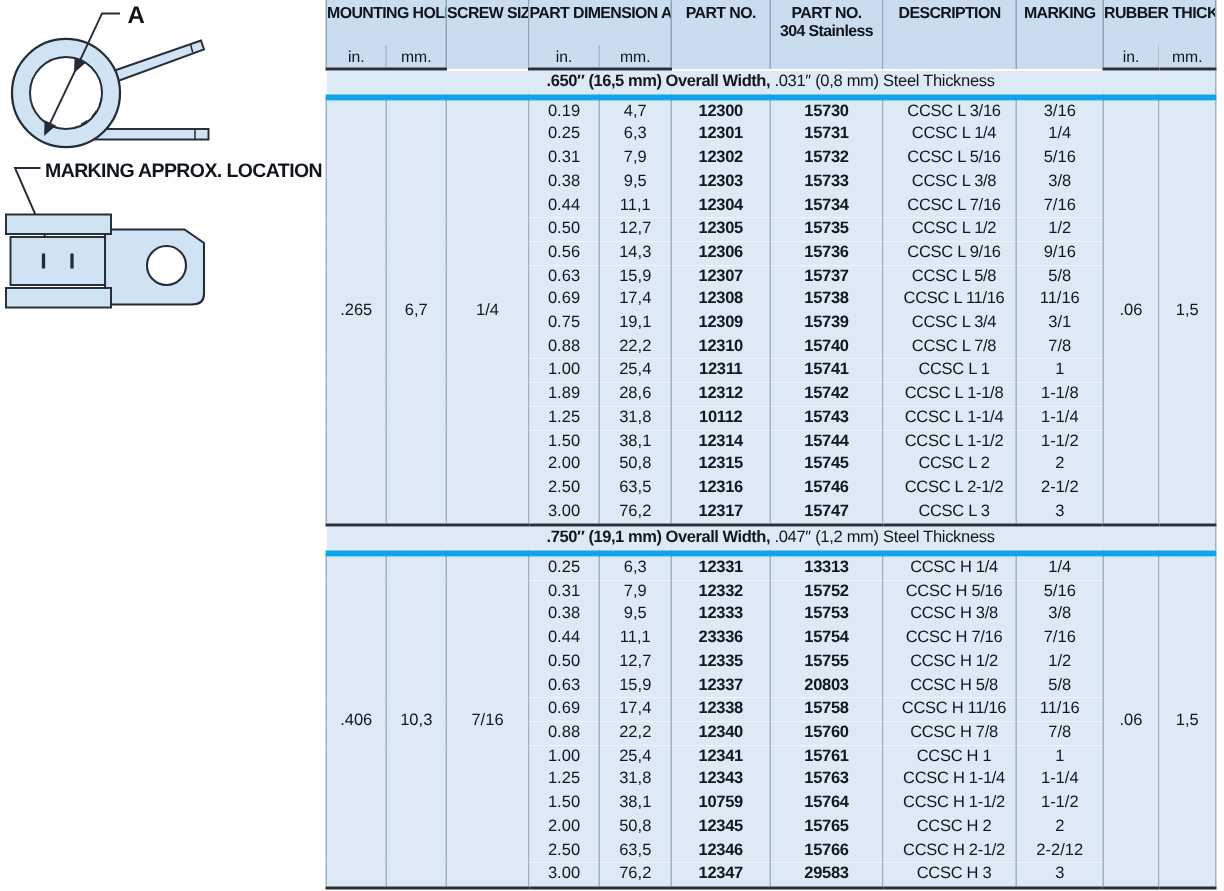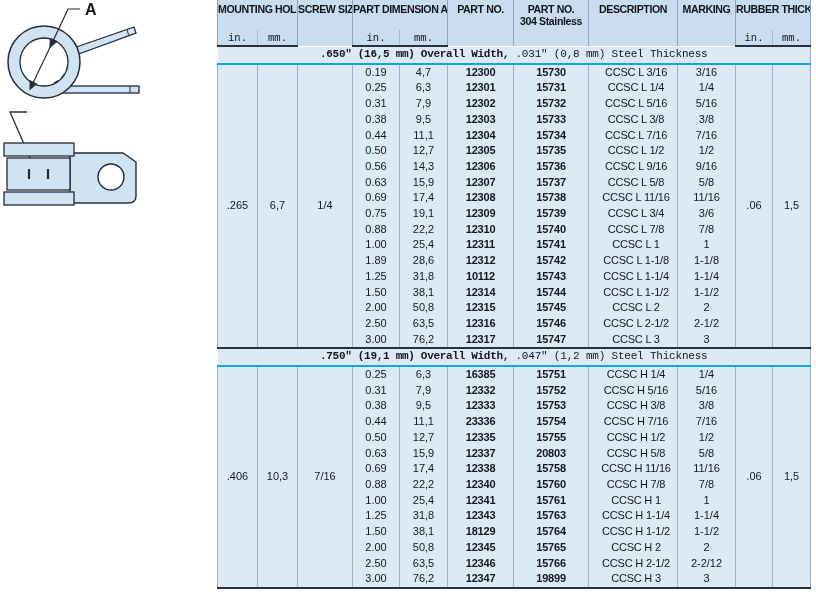--- a/index.html
+++ b/index.html
@@ -31,35 +31,34 @@
   .parts th, .parts td { overflow:hidden; white-space:nowrap; }
 
   .parts thead th {
     background:#c9ddee;
     border-right:1px solid #8ea5b8;
     font-size:10.6px; letter-spacing:-0.4px;
     color:#0e141c; text-align:center;
     font-weight:bold;
   }
   .parts thead tr.main-h th { height:30px; vertical-align:top; padding-top:3px; line-height:12px; }
-  .parts thead tr.unit-h th { height:16px; vertical-align:middle; font-weight:normal; font-size:10.5px; letter-spacing:0;font-family:Liberation Mono, monospace; }
+  .parts thead tr.unit-h th { height:16px; vertical-align:middle; font-weight:normal; font-size:10.5px; letter-spacing:0; }
   .parts thead th.first { border-left:1px solid #8ea5b8; }
   .parts thead th.u-mm { border-left:1px solid #a9bccb; border-right:1px solid #8ea5b8; }
   .parts thead th.u-in { border-right:none; }
   .parts thead th.pair { border-bottom:none; }
   .parts thead tr.unit-h th { border-top:none; }
   .header-rule td, .parts thead tr.unit-h th { border-bottom:2px solid #26313c; }
 
   td.section-title {
     background:#ffffff; height:21px;
     padding-left:15px; text-align:left;
     font-size:13px; color:#000;
-    border-bottom:2px solid #0ea5e9;
+    border-bottom:4px solid #0ea5e9;
     letter-spacing:-0.2px;
-    font-family:Liberation Mono, monospace;
   }
   td.section-title .tbold { font-weight:bold; letter-spacing:-0.3px; }
 
   .parts tbody td {
     background:#ddeaf5;
     border-right:1px solid #9db2c3;
     height:15.7px; line-height:15.7px;
     font-size:11px; text-align:center;
     color:#10181f; padding:0;
   }
@@ -91,20 +90,21 @@
     <circle cx="42" cy="62" r="24" fill="#ffffff" stroke="#252c38" stroke-width="1.3"></circle>
 
     <path d="M 52 83 A 24 24 0 0 0 66 62" fill="none" stroke="#252c38" stroke-width="1.1" stroke-dasharray="5,4"></path>
 
     <line x1="31" y1="83" x2="51" y2="41" stroke="#252c38" stroke-width="1.2" marker-start="url(#ah)" marker-end="url(#ah)"></line>
     <polyline points="51,41 66,9 78,9" fill="none" stroke="#252c38" stroke-width="1.2"></polyline>
     <text x="83" y="15" font-family="Liberation Sans, sans-serif" font-size="16" font-weight="bold" fill="#11161d">A</text>
   </svg>
 
   <div class="marking-note">
+    <div>MARKING APPROX. LOCATION</div>
   </div>
 
   <svg class="diagram-bottom" width="210" height="116" viewBox="0 0 210 116">
 
     <polyline points="27,8 10,8 38,72" fill="none" stroke="#252c38" stroke-width="1.3"></polyline>
 
     <path d="M70,49 L123,49 L136,58 L136,92 Q136,99 128,99 L70,99 Z" fill="#cfe3f2" stroke="#252c38" stroke-width="1.4"></path>
     <circle cx="111" cy="73" r="13" fill="#ffffff" stroke="#252c38" stroke-width="1.4"></circle>
 
     <rect x="4" y="39" width="70" height="13" fill="#cfe3f2" stroke="#252c38" stroke-width="1.3"></rect>
@@ -232,21 +232,21 @@
           <td class="bold">15738</td>
           <td class="desc">CCSC L 11/16</td>
           <td>11/16</td>
         </tr>
         <tr>
           <td class="first">0.75</td>
           <td>19,1</td>
           <td class="bold">12309</td>
           <td class="bold">15739</td>
           <td class="desc">CCSC L 3/4</td>
-          <td>3/6</td>
+          <td>3/1</td>
         </tr>
         <tr>
           <td class="first">0.88</td>
           <td>22,2</td>
           <td class="bold">12310</td>
           <td class="bold">15740</td>
           <td class="desc">CCSC L 7/8</td>
           <td>7/8</td>
         </tr>
         <tr>
@@ -307,22 +307,22 @@
         </tr>
         <tr>
           <td class="section-title" colspan="11"><span class="tbold">.750″ (19,1 mm) Overall Width,</span><span> .047″ (1,2 mm) Steel Thickness</span></td>
         </tr>
         <tr>
           <td class="first merged" rowspan="14">.406</td>
           <td class="merged" rowspan="14">10,3</td>
           <td class="merged" rowspan="14">7/16</td>
           <td>0.25</td>
           <td>6,3</td>
-          <td class="bold">16385</td>
-          <td class="bold">15751</td>
+          <td class="bold">12331</td>
+          <td class="bold">13313</td>
           <td class="desc">CCSC H 1/4</td>
           <td>1/4</td>
           <td class="merged" rowspan="14">.06</td>
           <td class="merged" rowspan="14">1,5</td>
         </tr>
         <tr>
           <td class="first">0.31</td>
           <td>7,9</td>
           <td class="bold">12332</td>
           <td class="bold">15752</td>
@@ -389,21 +389,21 @@
           <td class="first">1.25</td>
           <td>31,8</td>
           <td class="bold">12343</td>
           <td class="bold">15763</td>
           <td class="desc">CCSC H 1-1/4</td>
           <td>1-1/4</td>
         </tr>
         <tr>
           <td class="first">1.50</td>
           <td>38,1</td>
-          <td class="bold">18129</td>
+          <td class="bold">10759</td>
           <td class="bold">15764</td>
           <td class="desc">CCSC H 1-1/2</td>
           <td>1-1/2</td>
         </tr>
         <tr>
           <td class="first">2.00</td>
           <td>50,8</td>
           <td class="bold">12345</td>
           <td class="bold">15765</td>
           <td class="desc">CCSC H 2</td>
@@ -414,20 +414,20 @@
           <td>63,5</td>
           <td class="bold">12346</td>
           <td class="bold">15766</td>
           <td class="desc">CCSC H 2-1/2</td>
           <td>2-2/12</td>
         </tr>
         <tr class="group-end">
           <td class="first">3.00</td>
           <td>76,2</td>
           <td class="bold">12347</td>
-          <td class="bold">19899</td>
+          <td class="bold">29583</td>
           <td class="desc">CCSC H 3</td>
           <td>3</td>
         </tr>
       </tbody>
   </table>
 
 </div>
 
 </body></html>

